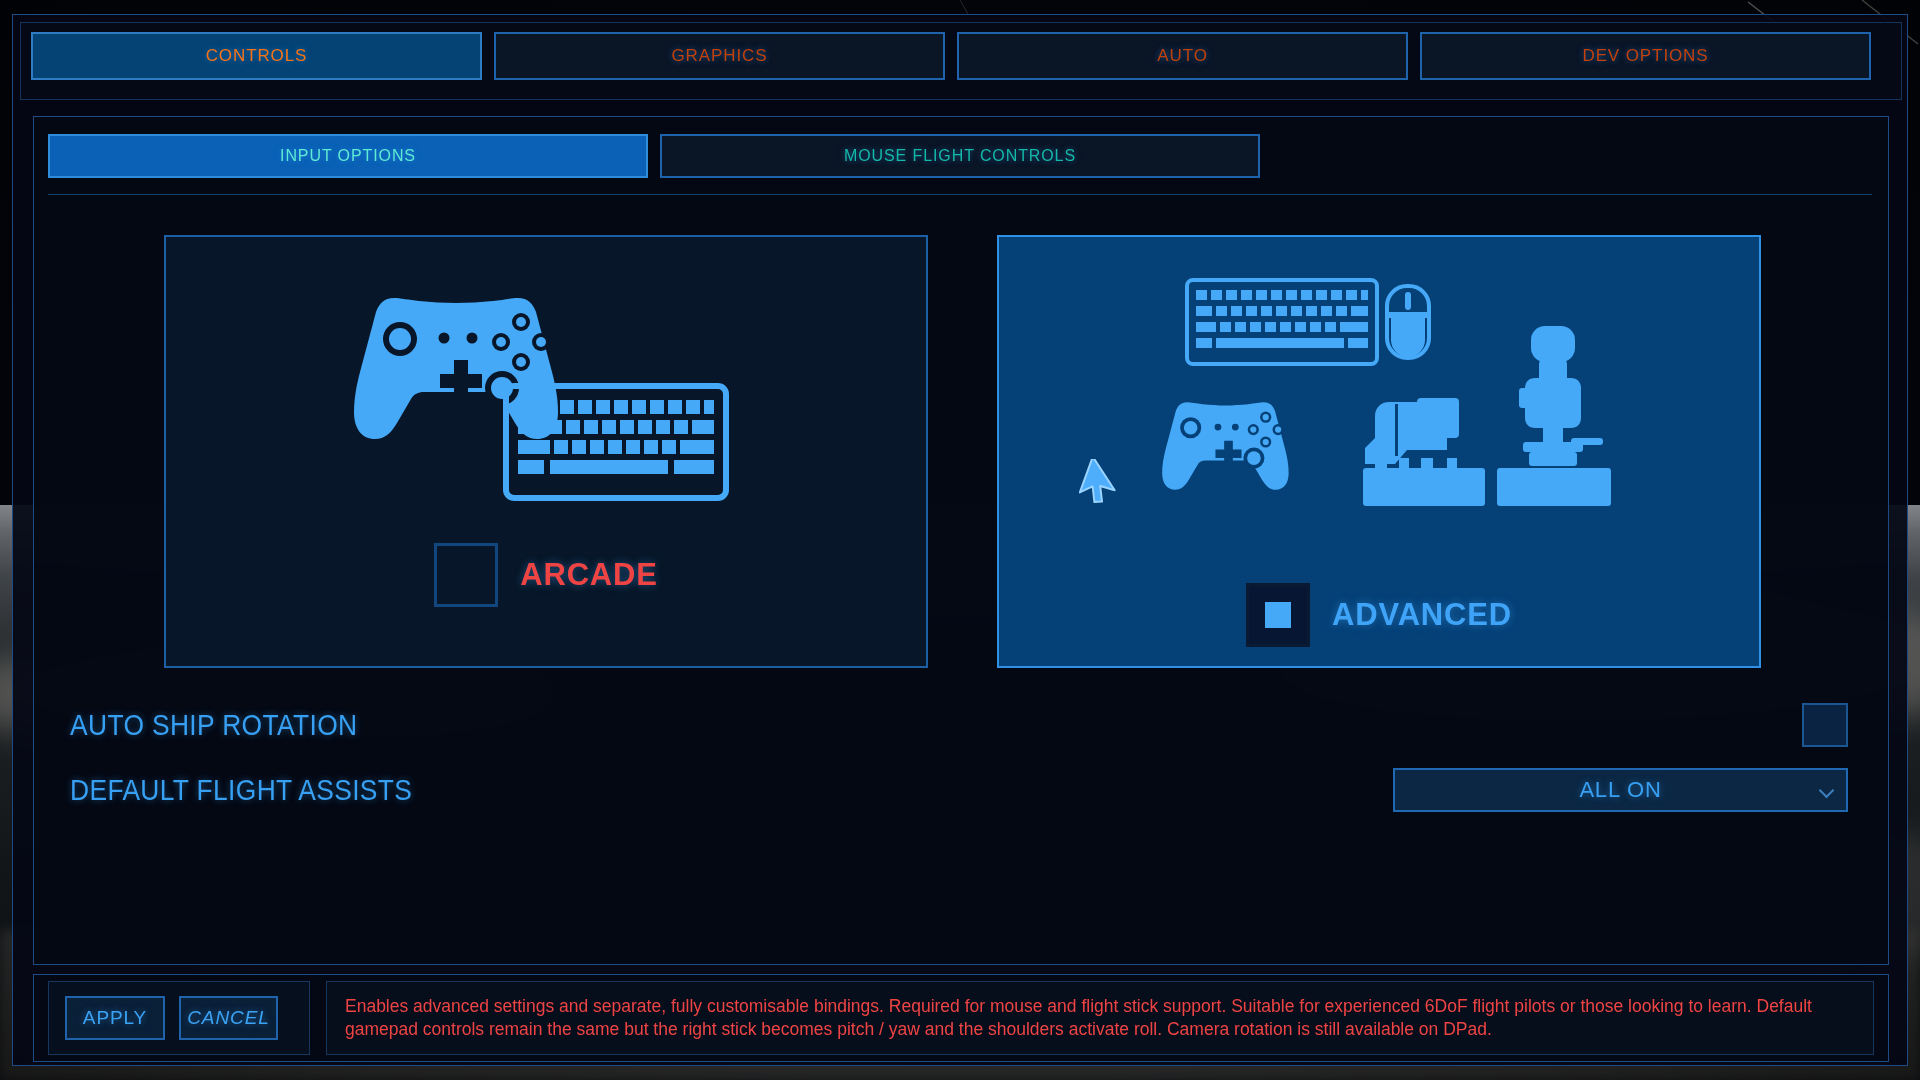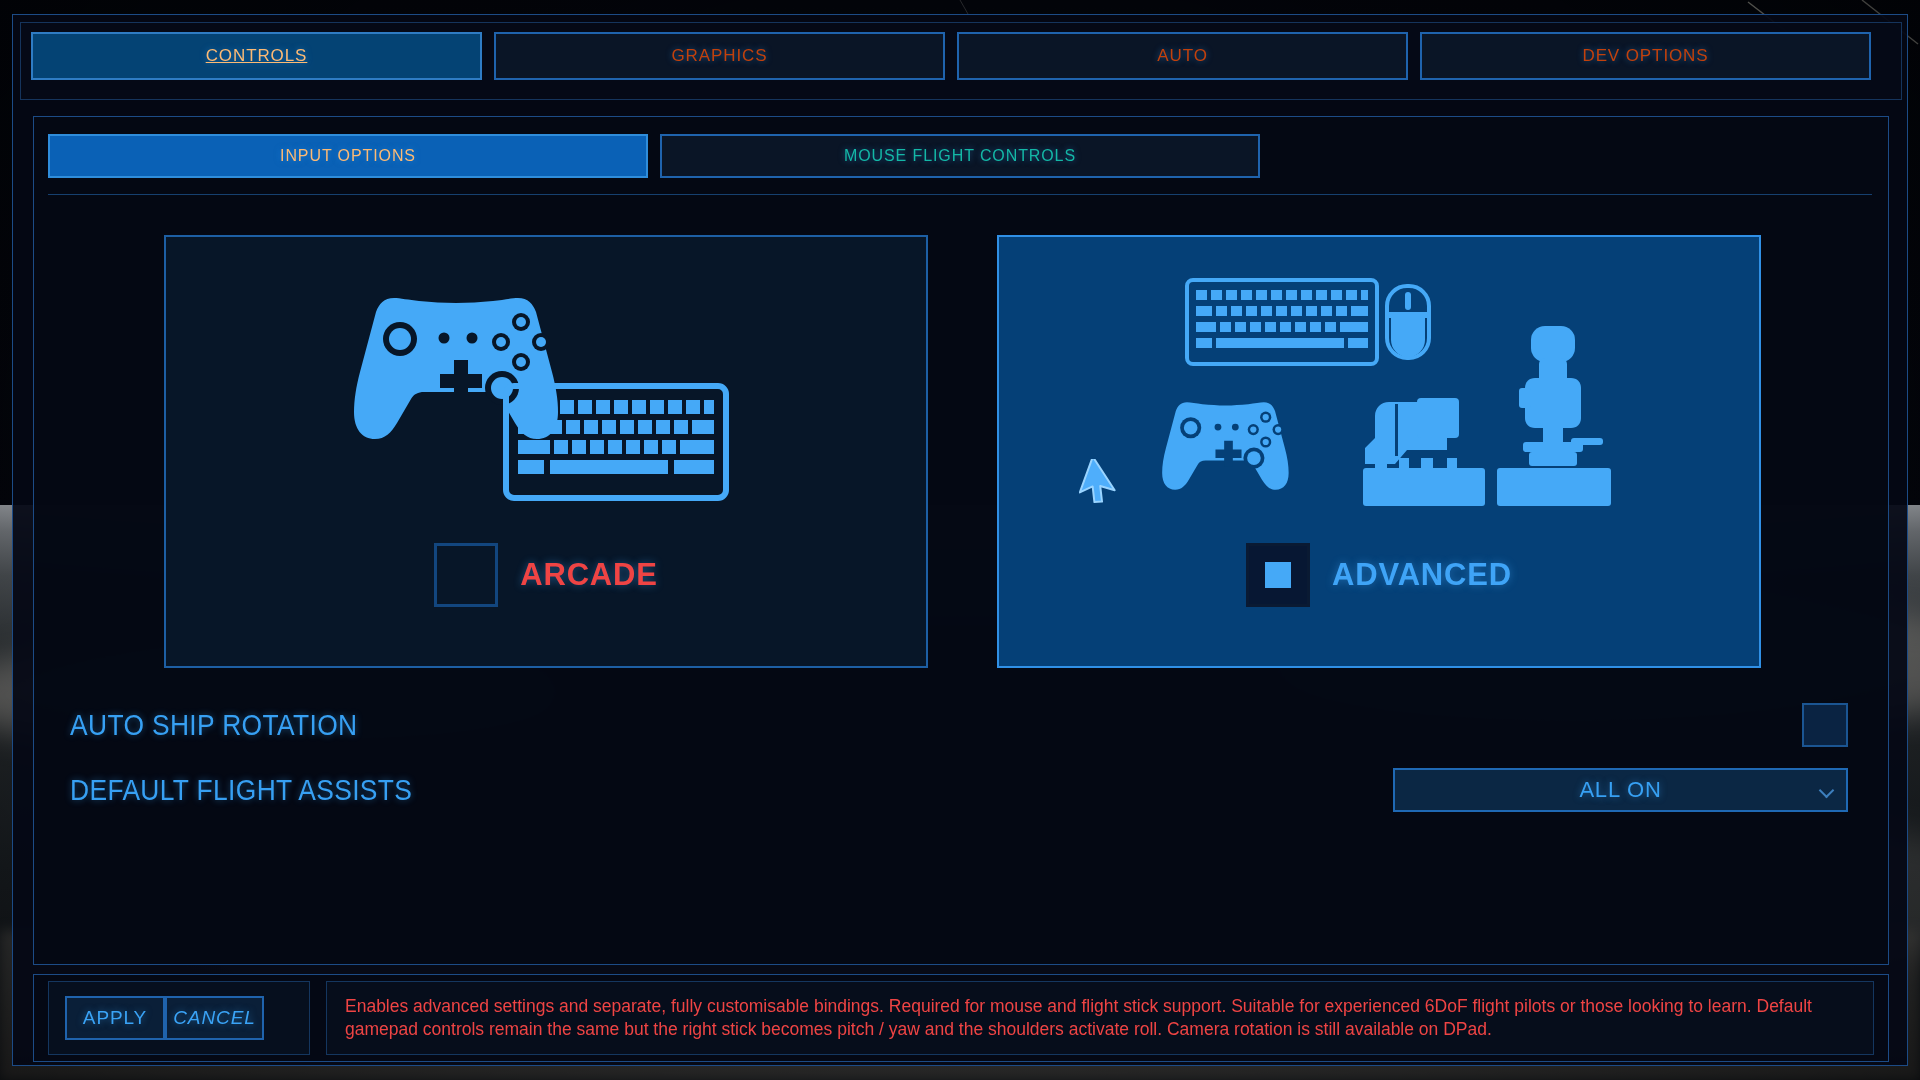--- a/index.html
+++ b/index.html
@@ -62,54 +62,54 @@
   .tabs-row { position:absolute; left:10px; top:9px; display:flex; gap:12px; }
   .tab {
     width:451px; height:48px;
     border:2px solid #1f63ad;
     background:#0a1526;
     color:#c2410c;
     font-size:17px; letter-spacing:.9px;
     display:flex; align-items:center; justify-content:center;
     text-shadow:0 0 6px rgba(47,155,245,.55);
   }
-  .tab.active { background:#044374; border-color:#2f7cc4; color:#fdba74;text-decoration:underline; }
+  .tab.active { background:#044374; border-color:#2f7cc4; color:#f97316; }
 
   
   .body-panel {
     position:absolute; left:20px; top:101px; width:1856px; height:849px;
     border:1px solid #1c4b86;
     background:rgba(4,9,20,.92);
   }
 
   .subtabs { position:absolute; left:14px; top:17px; display:flex; gap:12px; }
   .subtab {
     width:600px; height:44px;
     border:2px solid #1f63ad;
     background:#0a1526;
     color:#14b8a6;
     font-size:16px; letter-spacing:.9px;
     display:flex; align-items:center; justify-content:center;
     text-shadow:0 0 6px rgba(47,155,245,.5);
   }
-  .subtab.active { background:#0a61b6; border-color:#2f8ddb; color:#fdba74; }
+  .subtab.active { background:#0a61b6; border-color:#2f8ddb; color:#5eead4; }
 
   .subtabs-rule {
     position:absolute; left:14px; top:77px; width:1824px; height:1px;
     background:#16406f;
   }
 
   
   .cards { position:absolute; left:0; top:118px; width:100%; height:360px; }
   .card {
     position:absolute; top:0; width:764px; height:433px;
     display:flex; flex-direction:column; align-items:center; justify-content:flex-start;
   }
   .card.arcade   { left:130px;  background:#071628; border:2px solid #1d5fa4; }
-  .card.advanced { left:963px;  background:#054077; border:2px solid #3090e6; }
+  .card.advanced { left:963px;  background:#054077; border:2px solid #3090e6;gap:40px; }
 
   .card-art { height:300px; width:100%; display:flex; align-items:center; justify-content:center; }
 
   .card-foot { display:flex; align-items:center; gap:22px; margin-top:6px; }
   .cbox {
     width:64px; height:64px; display:flex; align-items:center; justify-content:center;
   }
   .cbox.off { border:3px solid #12467f; background:transparent; }
   .cbox.on  { border:3px solid #0a1a33; background:#071733; }
   .cbox.on i { display:block; width:26px; height:26px; background:#45a9f7; }
@@ -154,21 +154,21 @@
 
   
   .footer {
     position:absolute; left:20px; top:959px; width:1856px; height:88px;
     border:1px solid #1c4b86; background:rgba(4,9,20,.94);
     display:flex; align-items:center;
   }
   .footer-btns {
     margin-left:14px; width:262px; height:74px;
     border:1px solid #14365f; background:#060f1e;
-    display:flex; align-items:center; padding-left:16px;
+    display:flex; align-items:center; gap:14px; padding-left:16px;
   }
   .btn {
     height:44px; border:2px solid #1f63ad; background:#0a1f38;
     color:#3aa3f6; font-size:19px; letter-spacing:.9px;
     display:flex; align-items:center; justify-content:center;
     text-shadow:0 0 7px rgba(58,163,246,.5);
   }
   .btn.apply  { width:100px; }
   .btn.cancel { width:99px;font-style:italic; }
 

